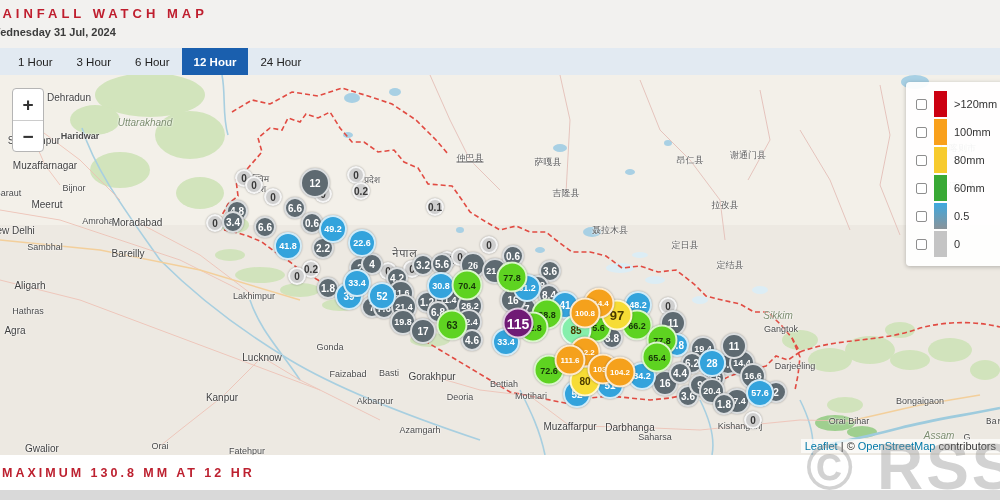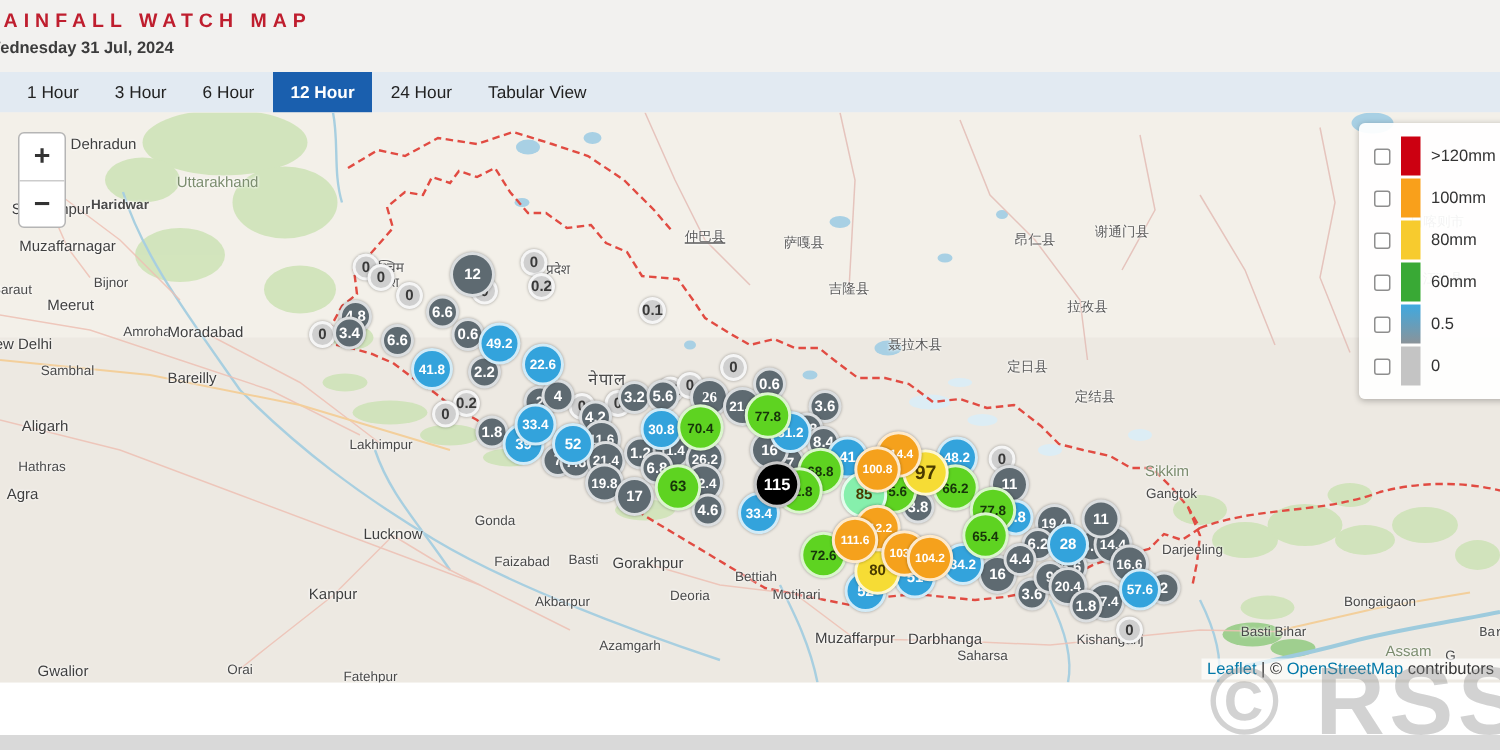--- a/index.html
+++ b/index.html
@@ -15,21 +15,21 @@
   #tabbar{position:absolute;left:0;top:48px;width:1000px;height:27px;background:#e2eaf2;display:flex;align-items:stretch;padding-left:6px;}
   .tab{display:flex;align-items:center;padding:0 12px;font-size:11.5px;color:#222;cursor:pointer;white-space:nowrap;}
   .tab.active{background:#1a5fae;color:#fff;font-weight:bold;}
 
   
   #map{position:absolute;left:0;top:75px;width:1000px;height:380px;background:#ede9e2;overflow:hidden;}
   #basemap{position:absolute;left:0;top:0;}
   .maplabel{position:absolute;transform:translate(-50%,-50%);white-space:nowrap;text-shadow:0 0 2px #fff,0 0 2px #fff;pointer-events:none;}
   .maplabel.city{font-size:10px;color:#3f3f3f;}
   .maplabel.city-sm{font-size:9px;color:#4a4a4a;}
-  .maplabel.state{font-size:10px;color:#7c8d6f;}
+  .maplabel.state{font-size:10px;font-style:italic;color:#7c8d6f;}
   .maplabel.cjk{font-size:9px;color:#5a5a5a;}
   .maplabel.dev{font-size:9px;color:#555;}
   .maplabel.country{font-size:11px;color:#4a4a4a;letter-spacing:1px;}
   .marker{position:absolute;transform:translate(-50%,-50%);border-radius:50%;
           border:2px solid rgba(255,255,255,.78);box-shadow:0 0 2px rgba(0,0,0,.35);
           display:flex;align-items:center;justify-content:center;font-weight:bold;cursor:pointer;}
 
   
   #zoomctrl{position:absolute;left:12px;top:13px;width:32px;height:64px;background:#fff;border:1px solid #b5b5b5;border-radius:4px;z-index:25;}
   .zbtn{width:100%;height:32px;display:flex;align-items:center;justify-content:center;font-size:19px;font-weight:bold;color:#333;cursor:pointer;}
@@ -63,21 +63,20 @@
     <div id="title">RAINFALL WATCH MAP</div>
     <div id="date">Wednesday 31 Jul, 2024</div>
   </div>
 
   <div id="tabbar">
       <div class="tab">1 Hour</div>
       <div class="tab">3 Hour</div>
       <div class="tab">6 Hour</div>
       <div class="tab active">12 Hour</div>
       <div class="tab">24 Hour</div>
-      <div class="tab">Tabular View</div>
     </div>
 
   <div id="map">
     <svg id="basemap" width="1000" height="380" viewBox="0 0 1000 380">
       <rect width="1000" height="380" fill="#ede9e2"></rect>
       <rect width="1000" height="150" fill="#f3f0e9"></rect>
       <g fill="#cfe3b8" opacity="0.9">
         <ellipse cx="150" cy="20" rx="55" ry="22"></ellipse>
           <ellipse cx="190" cy="60" rx="35" ry="24"></ellipse>
         <ellipse cx="120" cy="95" rx="30" ry="18"></ellipse>
@@ -191,31 +190,31 @@
         <span class="maplabel city-sm" style="left: 460px; top: 322px;">Deoria</span>
         <span class="maplabel city-sm" style="left: 504px; top: 309px;">Bettiah</span>
         <span class="maplabel city-sm" style="left: 531px; top: 321px;">Motihari</span>
         <span class="maplabel city" style="left: 570px; top: 351px;">Muzaffarpur</span>
         <span class="maplabel city" style="left: 630px; top: 352px;">Darbhanga</span>
         <span class="maplabel city-sm" style="left: 655px; top: 362px;">Saharsa</span>
         <span class="maplabel city-sm" style="left: 740px; top: 351px;">Kishanganj</span>
         <span class="maplabel city-sm" style="left: 795px; top: 291px;">Darjeeling</span>
         <span class="maplabel city-sm" style="left: 781px; top: 254px;">Gangtok</span>
         <span class="maplabel state" style="left: 778px; top: 240px;">Sikkim</span>
-        <span class="maplabel city-sm" style="left: 849px; top: 346px;">Basti Bihar</span>
+        <span class="maplabel city-sm" style="left: 849px; top: 346px;">Orai Bihar</span>
         <span class="maplabel city-sm" style="left: 1005px; top: 347px; font-family: Liberation Mono, monospace;">Barpeta</span>
         <span class="maplabel state" style="left: 939px; top: 360px;">Assam</span>
         <span class="maplabel city-sm" style="left: 920px; top: 326px;">Bongaigaon</span>
         <span class="maplabel city" style="left: 42px; top: 373px;">Gwalior</span>
         <span class="maplabel city-sm" style="left: 160px; top: 371px;">Orai</span>
         <span class="maplabel city-sm" style="left: 247px; top: 376px;">Fatehpur</span>
         <span class="maplabel city-sm" style="left: 420px; top: 355px;">Azamgarh</span>
         <span class="maplabel city-sm" style="left: 967px; top: 362px;">G</span>
         <span class="maplabel cjk" style="left: 470px; top: 83px; text-decoration: underline;">仲巴县</span>
-        <span class="maplabel cjk" style="left: 536px; top: 87px; font-family: Liberation Serif, serif;">萨嘎县</span>
+        <span class="maplabel cjk" style="left: 548px; top: 87px; font-family: Liberation Serif, serif;">萨嘎县</span>
         <span class="maplabel cjk" style="left: 690px; top: 85px;">昂仁县</span>
         <span class="maplabel cjk" style="left: 748px; top: 80px;">谢通门县</span>
         <span class="maplabel cjk" style="left: 725px; top: 130px;">拉孜县</span>
         <span class="maplabel cjk" style="left: 566px; top: 118px;">吉隆县</span>
         <span class="maplabel cjk" style="left: 610px; top: 155px;">聂拉木县</span>
         <span class="maplabel cjk" style="left: 685px; top: 170px;">定日县</span>
         <span class="maplabel cjk" style="left: 730px; top: 190px;">定结县</span>
         <span class="maplabel cjk" style="left: 958px; top: 73px;">日喀则市</span>
         <span class="maplabel cjk" style="left: 962px; top: 111px;">江孜县</span>
         <span class="maplabel country" style="left: 405px; top: 177px;">नेपाल</span>
@@ -316,21 +315,21 @@
         <div class="marker" style="left: 596px; top: 252px; width: 31px; height: 31px; background: rgb(94, 211, 33); color: rgb(23, 53, 10); font-size: 9px; z-index: 94;">75.6</div>
         <div class="marker" style="left: 637px; top: 250px; width: 31px; height: 31px; background: rgb(94, 211, 33); color: rgb(23, 53, 10); font-size: 9px; z-index: 95;">66.2</div>
         <div class="marker" style="left: 662px; top: 265px; width: 31px; height: 31px; background: rgb(94, 211, 33); color: rgb(23, 53, 10); font-size: 9px; z-index: 96;">77.8</div>
         <div class="marker" style="left: 657px; top: 282px; width: 31px; height: 31px; background: rgb(94, 211, 33); color: rgb(23, 53, 10); font-size: 9px; z-index: 97;">65.4</div>
         <div class="marker" style="left: 549px; top: 295px; width: 31px; height: 31px; background: rgb(94, 211, 33); color: rgb(23, 53, 10); font-size: 9px; z-index: 98;">72.6</div>
         <div class="marker" style="left: 617px; top: 240px; width: 31px; height: 31px; background: rgb(246, 220, 53); color: rgb(74, 59, 0); font-size: 13px; z-index: 99;">97</div>
         <div class="marker" style="left: 585px; top: 306px; width: 31px; height: 31px; background: rgb(246, 220, 53); color: rgb(74, 59, 0); font-size: 10px; z-index: 100;">80</div>
         <div class="marker" style="left: 576px; top: 255px; width: 31px; height: 31px; background: #86efac; color: rgb(74, 59, 0); font-size: 10px; z-index: 101;">85</div>
         <div class="marker" style="left: 599px; top: 228px; width: 31px; height: 31px; background: rgb(245, 161, 28); color: rgb(255, 255, 255); font-size: 8px; z-index: 102;">114.4</div>
         <div class="marker" style="left: 585px; top: 238px; width: 31px; height: 31px; background: rgb(245, 161, 28); color: rgb(255, 255, 255); font-size: 8px; z-index: 103;">100.8</div>
-        <div class="marker" style="left: 518px; top: 248px; width: 31px; height: 31px; background: #000000; color: rgb(255, 255, 255); font-size: 11px; z-index: 104;">115</div>
+        <div class="marker" style="left: 518px; top: 248px; width: 31px; height: 31px; background: #701a75; color: rgb(255, 255, 255); font-size: 14px; z-index: 104;">115</div>
         <div class="marker" style="left: 585px; top: 277px; width: 31px; height: 31px; background: rgb(245, 161, 28); color: rgb(255, 255, 255); font-size: 8px; z-index: 105;">112.2</div>
         <div class="marker" style="left: 570px; top: 285px; width: 31px; height: 31px; background: rgb(245, 161, 28); color: rgb(255, 255, 255); font-size: 8px; z-index: 106;">111.6</div>
         <div class="marker" style="left: 603px; top: 294px; width: 31px; height: 31px; background: rgb(245, 161, 28); color: rgb(255, 255, 255); font-size: 8px; z-index: 107;">103.8</div>
         <div class="marker" style="left: 620px; top: 297px; width: 31px; height: 31px; background: rgb(245, 161, 28); color: rgb(255, 255, 255); font-size: 8px; z-index: 108;">104.2</div>
       </div>
 
     <div id="zoomctrl">
       <div class="zbtn" id="zoomin">+</div>
       <div class="zbtn">−</div>
     </div>
@@ -364,16 +363,19 @@
         <div class="lrow">
           <span class="lcheck"></span>
           <span class="lswatch" style="background: rgb(196, 196, 196);"></span>
           <span class="llabel">0</span>
         </div>
       </div>
 
     <div id="attrib"><span class="lnk">Leaflet</span><span> | © </span><span class="lnk">OpenStreetMap</span><span> contributors</span></div>
   </div>
 
+  <div id="footer">
+    <div id="maxline">MAXIMUM 130.8 MM AT 12 HR</div>
+  </div>
   <div id="bottomstrip"></div>
 
   <div id="watermark">© RSS</div>
 </div>
 
 </body></html>

